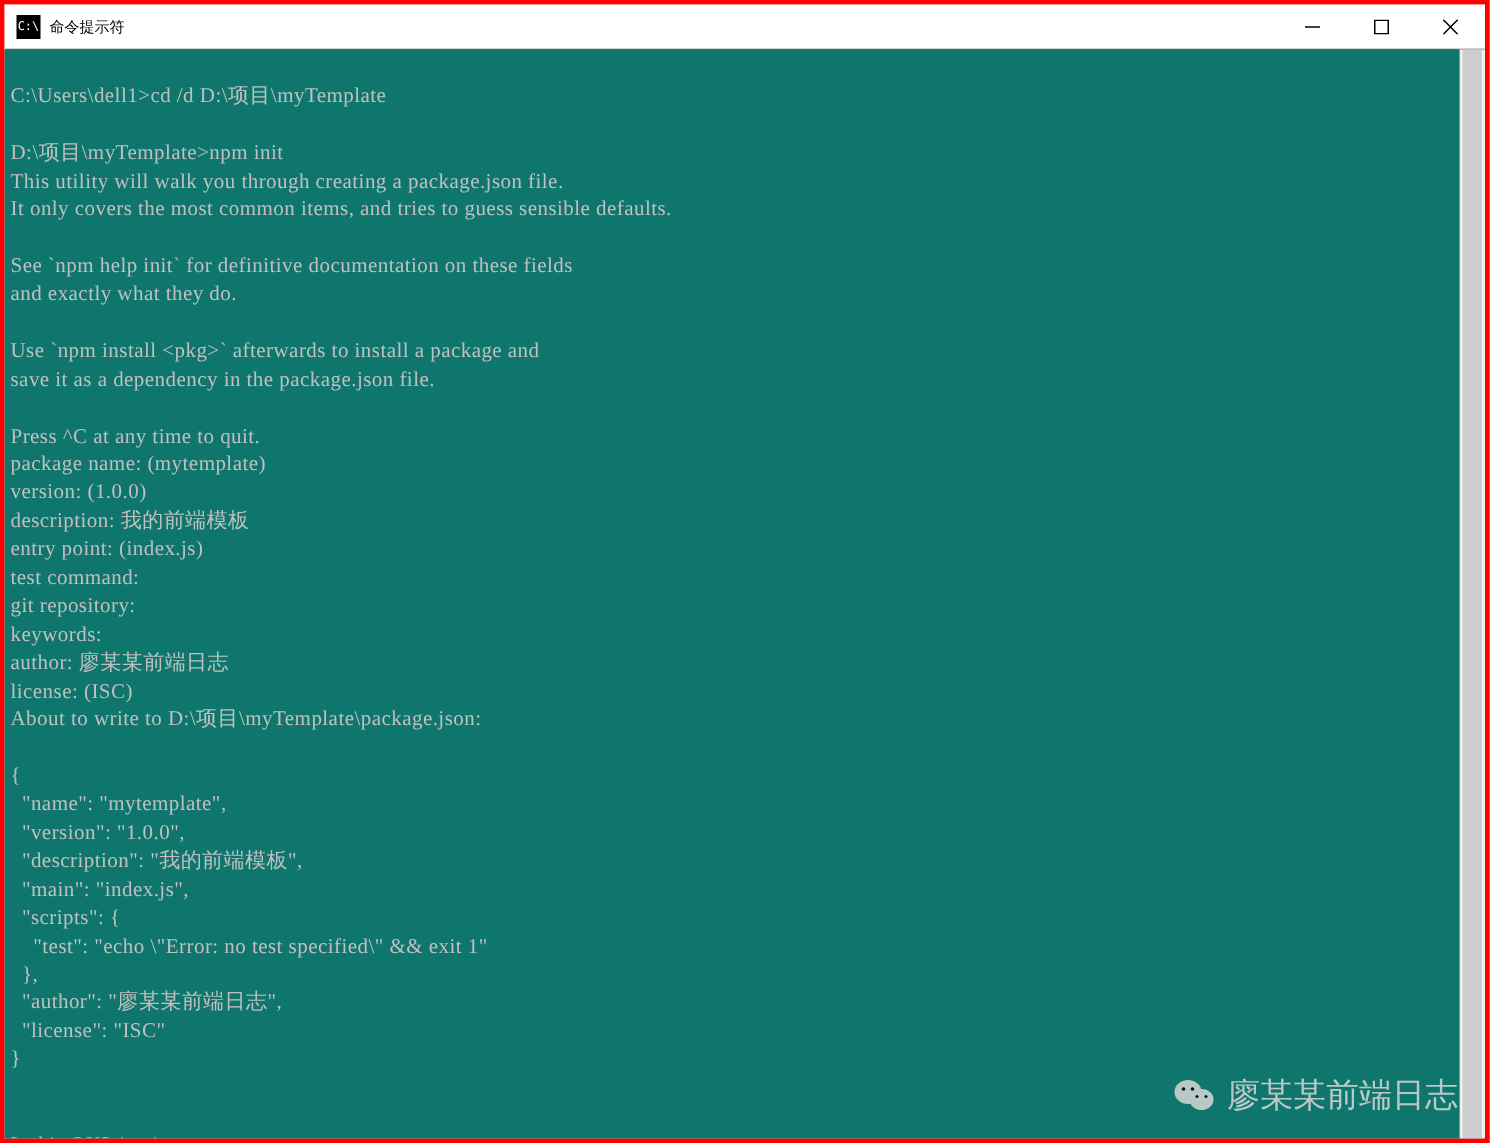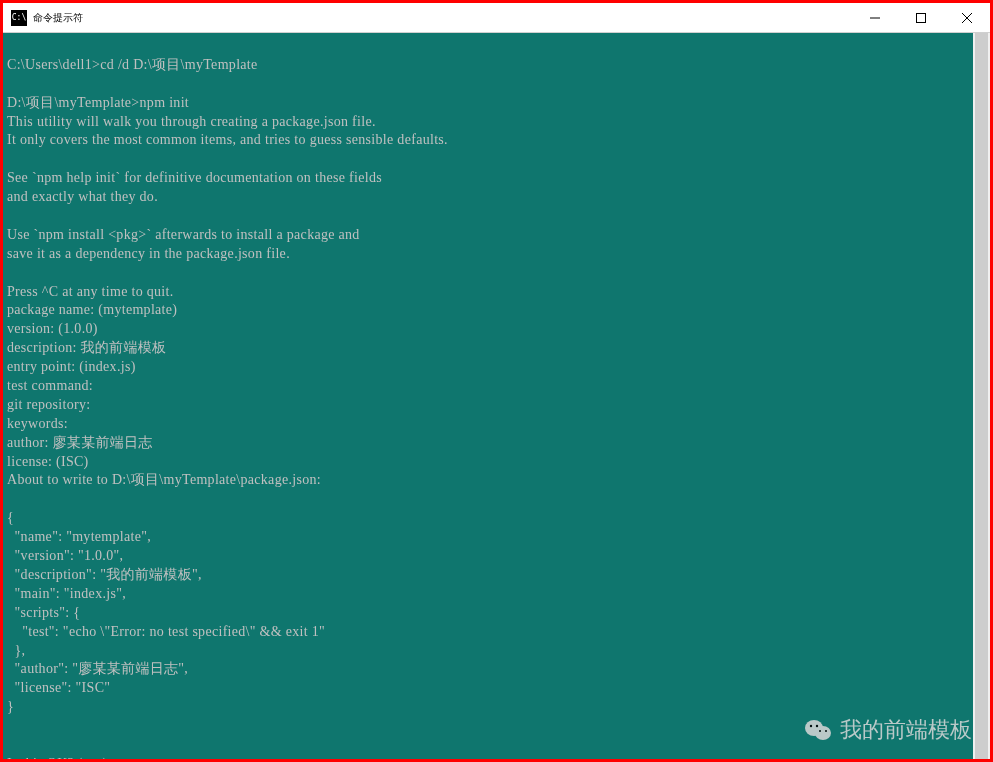--- a/index.html
+++ b/index.html
@@ -189,15 +189,15 @@
     <div class="watermark-icon">
       <svg viewBox="0 0 28 24">
         <ellipse cx="10" cy="10" rx="9" ry="8"></ellipse>
         <ellipse cx="19" cy="15" rx="8" ry="7"></ellipse>
         <circle cx="7" cy="8" r="1.2" fill="#000"></circle>
         <circle cx="13" cy="8" r="1.2" fill="#000"></circle>
         <circle cx="16" cy="13" r="1" fill="#000"></circle>
         <circle cx="22" cy="13" r="1" fill="#000"></circle>
       </svg>
     </div>
-    <span>我的前端模板</span>
+    <span>廖某某前端日志</span>
   </div>
 </div>
 
 </body></html>

